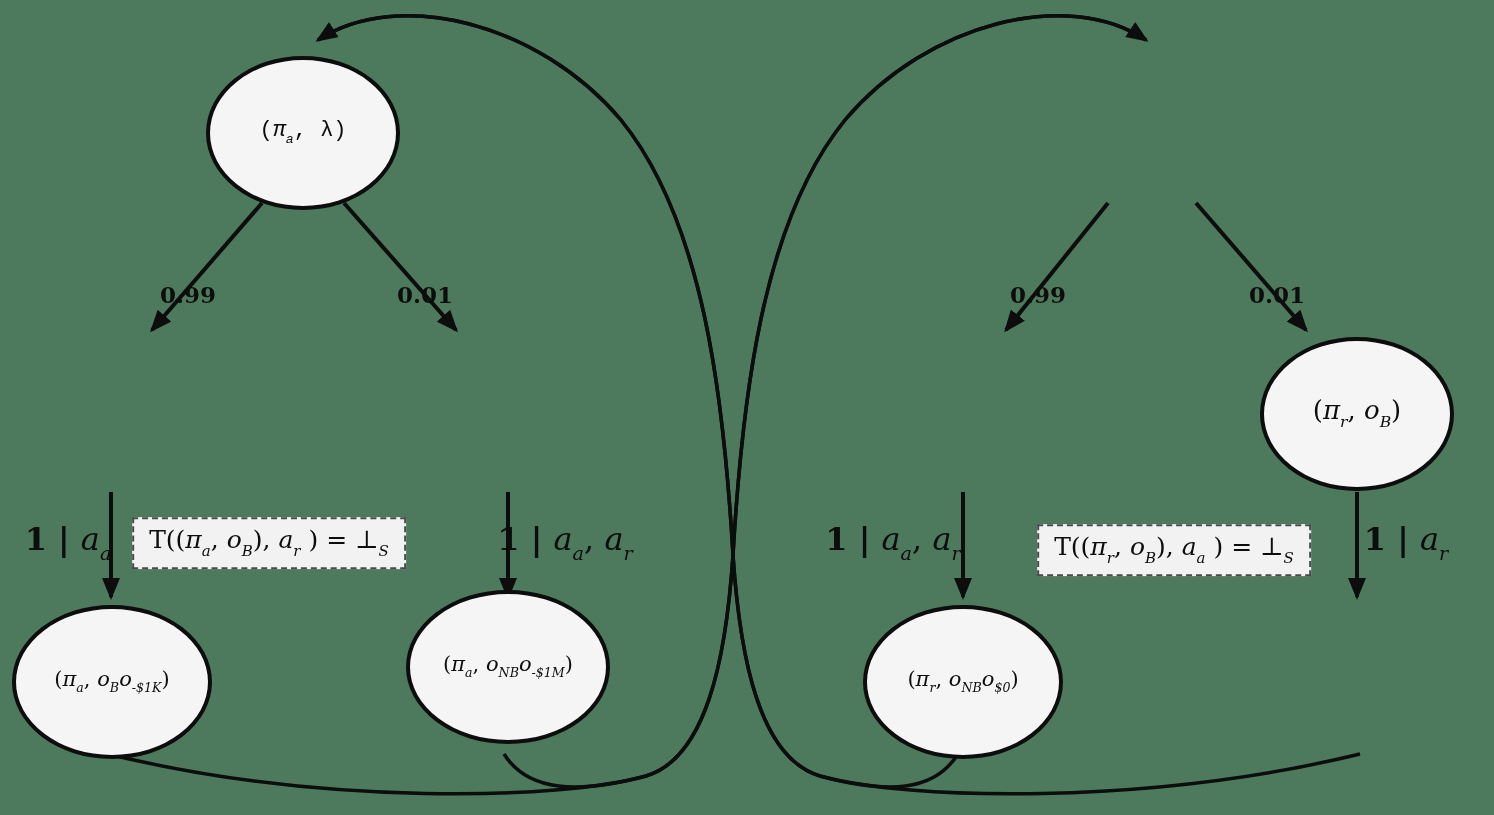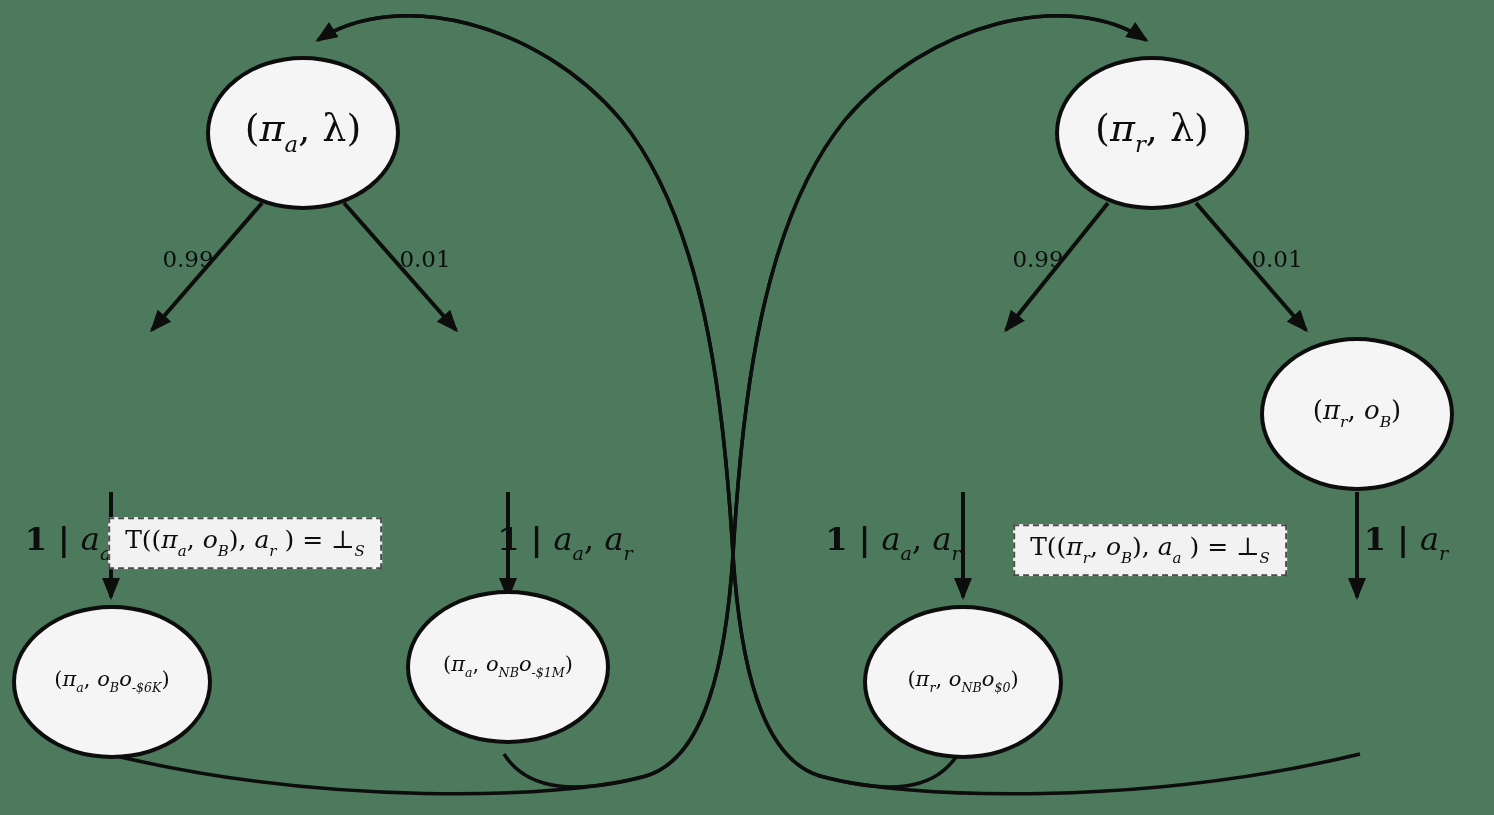--- a/index.html
+++ b/index.html
@@ -11,27 +11,27 @@
   html,body{margin:0;padding:0;}
   body{font-family:"DejaVu Serif","Liberation Serif",serif;color:var(--stroke);}
   .stage{position:relative;width:1494px;height:815px;background:var(--background);overflow:hidden;}
   .edges{position:absolute;left:0;top:0;}
   .edge{stroke:var(--stroke);stroke-width:3.5;fill:none;}
   .edge.thick{stroke-width:4;}
   .mk{fill:var(--stroke);}
   .node{position:absolute;background:var(--node_fill);border:4px solid var(--stroke);border-radius:50%;
         display:flex;align-items:center;justify-content:center;box-sizing:border-box;text-align:center;}
   .nlabel{white-space:nowrap;line-height:1;}
-  .fs-root{font-size:38px;}
+  .fs-root{font-size:22px;font-family:Liberation Mono, monospace;}
   .fs-mid{font-size:26px;}
   .fs-leaf{font-size:21px;}
-  .plabel{position:absolute;transform:translate(-50%,-50%);font-weight:400;font-size:23px;white-space:nowrap;}
+  .plabel{position:absolute;transform:translate(-50%,-50%);font-weight:700;font-size:23px;white-space:nowrap;margin-top:35px;}
   .albl{position:absolute;transform:translate(-50%,-50%);font-size:32px;white-space:nowrap;line-height:1;}
   .tbox{position:absolute;transform:translate(-50%,-50%);background:var(--box_fill);
-        border:2px dashed #4a4a4a;padding:7px 15px;font-size:25px;white-space:nowrap;line-height:1.15;}
+        border:2px dashed #4a4a4a;padding:7px 15px;font-size:25px;white-space:nowrap;line-height:1.15;margin-left:24px;}
   .seg{}
   .sb{font-weight:700;}
   .si{font-style:italic;}
   .ss{font-size:0.6em;vertical-align:-0.5em;}
 </style>
 </head>
 <body>
 
 <div class="stage">
 
@@ -57,29 +57,26 @@
     <path class="edge" d="M 504 754 C 528 792 578 794 646 776 C 706 758 726 660 733 555 C 742 400 762 222 845 120 C 928 22 1068 -12 1146 40"></path>
 
     <path class="edge" d="M 1360 754 C 1146 806 906 800 820 776 C 760 758 740 660 733 555 C 724 400 704 222 621 120 C 538 22 398 -12 318 40" marker-end="url(#arrow)"></path>
     <path class="edge" d="M 958 754 C 934 792 888 794 820 776 C 760 758 740 660 733 555 C 724 400 704 222 621 120 C 538 22 398 -12 318 40"></path>
   </svg>
 
   <div class="node" style="left:206px;top:56px;width:194px;height:154px">
     <span class="nlabel fs-root"><span class="seg">(</span><span class="seg si">π</span><span class="seg ss si">a</span><span class="seg">, </span><span class="seg">λ</span><span class="seg">)</span></span>
   </div>
   <div class="node" style="left:12px;top:605px;width:200px;height:154px">
-    <span class="nlabel fs-leaf"><span class="seg">(</span><span class="seg si">π</span><span class="seg ss si">a</span><span class="seg">, </span><span class="seg si">o</span><span class="seg ss si">B</span><span class="seg si">o</span><span class="seg ss si">-$6K</span><span class="seg">)</span></span>
+    <span class="nlabel fs-leaf"><span class="seg">(</span><span class="seg si">π</span><span class="seg ss si">a</span><span class="seg">, </span><span class="seg si">o</span><span class="seg ss si">B</span><span class="seg si">o</span><span class="seg ss si">-$1K</span><span class="seg">)</span></span>
   </div>
   <div class="node" style="left:406px;top:590px;width:204px;height:154px">
     <span class="nlabel fs-leaf"><span class="seg">(</span><span class="seg si">π</span><span class="seg ss si">a</span><span class="seg">, </span><span class="seg si">o</span><span class="seg ss si">NB</span><span class="seg si">o</span><span class="seg ss si">-$1M</span><span class="seg">)</span></span>
   </div>
 
-  <div class="node" style="left:1055px;top:56px;width:194px;height:154px">
-    <span class="nlabel fs-root"><span class="seg">(</span><span class="seg si">π</span><span class="seg ss si">r</span><span class="seg">, </span><span class="seg">λ</span><span class="seg">)</span></span>
-  </div>
   <div class="node" style="left:1260px;top:337px;width:194px;height:154px">
     <span class="nlabel fs-mid"><span class="seg">(</span><span class="seg si">π</span><span class="seg ss si">r</span><span class="seg">, </span><span class="seg si">o</span><span class="seg ss si">B</span><span class="seg">)</span></span>
   </div>
   <div class="node" style="left:863px;top:605px;width:200px;height:154px">
     <span class="nlabel fs-leaf"><span class="seg">(</span><span class="seg si">π</span><span class="seg ss si">r</span><span class="seg">, </span><span class="seg si">o</span><span class="seg ss si">NB</span><span class="seg si">o</span><span class="seg ss si">$0</span><span class="seg">)</span></span>
   </div>
 
   <div class="plabel" style="left:188px;top:259px">0.99</div>
   <div class="plabel" style="left:425px;top:259px">0.01</div>
   <div class="plabel" style="left:1038px;top:259px">0.99</div>

